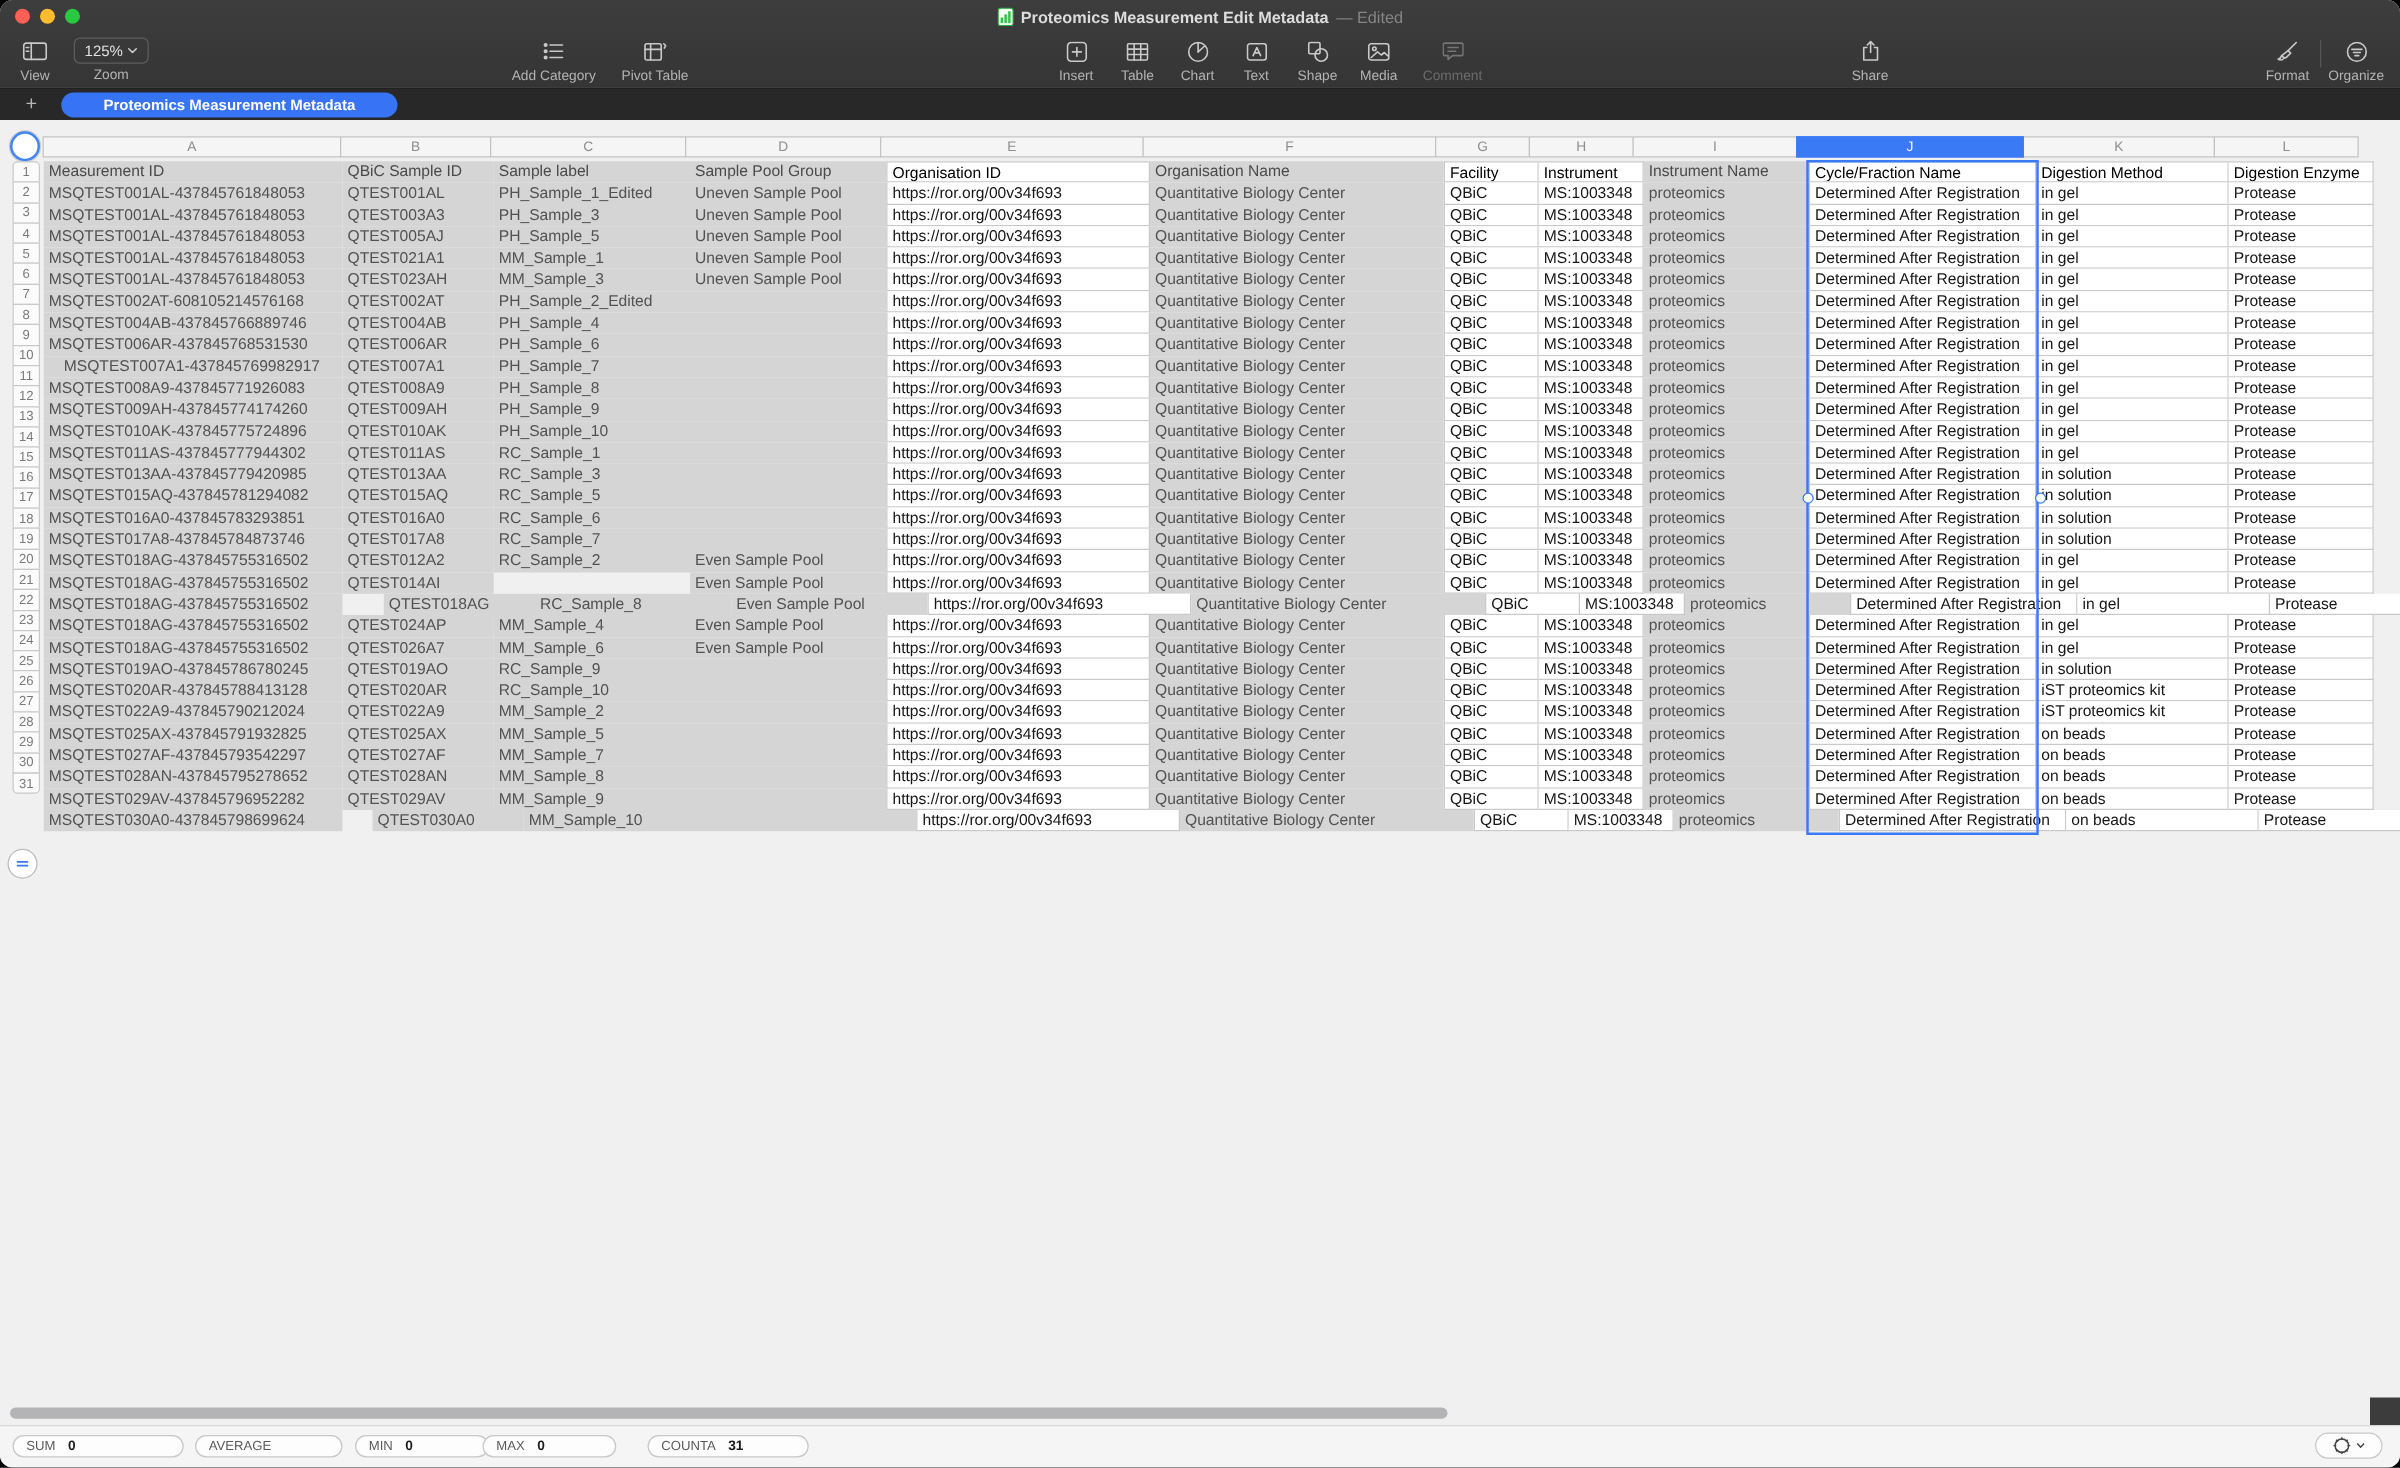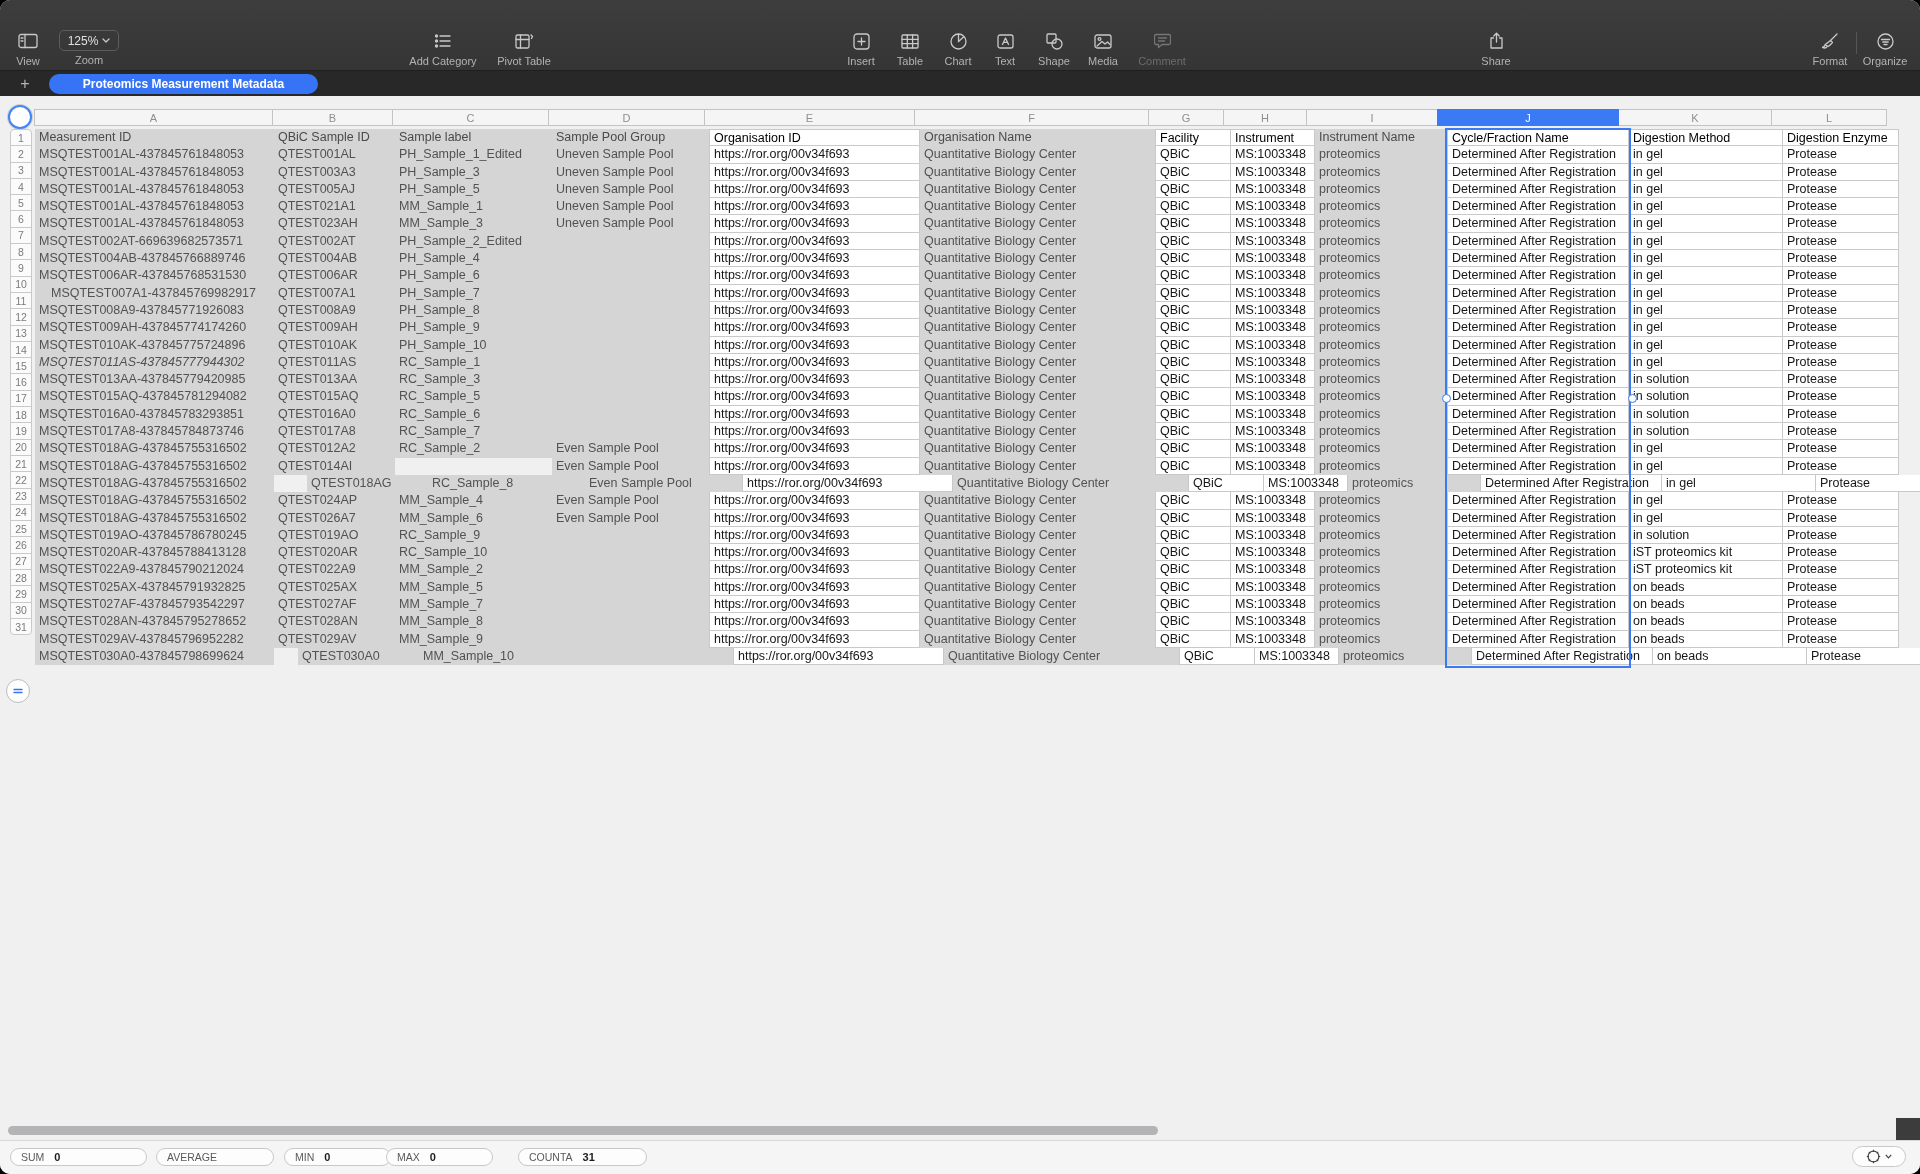--- a/index.html
+++ b/index.html
@@ -57,20 +57,35 @@
   .pill .pl{font-size:10.5px;color:#5a5a5a;}
   .pill .pv{font-size:11px;color:#1c1c1c;font-weight:bold;}
   #settings-pill{position:absolute;right:14px;top:5px;height:21px;width:54px;box-sizing:border-box;border:1px solid #c8c8c9;border-radius:11px;background:#fdfdfd;display:flex;align-items:center;justify-content:center;gap:4px;}
 </style>
 </head>
 <body>
 
 <div id="window">
 
   <div id="chrome">
+    <div id="titlebar">
+      <span class="tl" style="left:12px;background:#ff5f57;"></span>
+      <span class="tl" style="left:32px;background:#febc2e;"></span>
+      <span class="tl" style="left:52px;background:#28c840;"></span>
+      <div id="title">
+        <svg width="13" height="15" viewBox="0 0 13 15">
+            <rect x="0.5" y="0.5" width="12" height="14" rx="2" fill="#f4fff5" stroke="#2aa83c"></rect>
+            <rect x="2.5" y="8" width="2" height="4.5" fill="#30c644"></rect>
+            <rect x="5.5" y="5.5" width="2" height="7" fill="#30c644"></rect>
+            <rect x="8.5" y="3" width="2" height="9.5" fill="#30c644"></rect>
+          </svg>
+        <span class="t-main">Proteomics Measurement Edit Metadata</span>
+        <span class="t-edited">— Edited</span>
+      </div>
+    </div>
 
     <div class="tb-btn" style="left:8px;width:40px;">
       <span class="tb-icon">
         <svg class="ic" width="20" height="16" viewBox="0 0 20 16">
             <rect x="1" y="1.5" width="18" height="13" rx="2"></rect>
             <line x1="7" y1="1.5" x2="7" y2="14.5"></line>
             <line x1="3" y1="5" x2="5" y2="5"></line>
             <line x1="3" y1="8" x2="5" y2="8"></line>
           </svg>
       </span>
@@ -361,21 +376,21 @@
             <div class="cell cw bl" style="width: 211px;">https://ror.org/00v34f693</div>
             <div class="cell cg" style="width: 235px;">Quantitative Biology Center</div>
             <div class="cell cw bl" style="width: 76px;">QBiC</div>
             <div class="cell cw" style="width: 84px;">MS:1003348</div>
             <div class="cell cg" style="width: 132px;">proteomics</div>
             <div class="cell cw bl" style="width: 182px;">Determined After Registration</div>
             <div class="cell cw" style="width: 154px;">in gel</div>
             <div class="cell cw" style="width: 116px;">Protease</div>
           </div>
           <div class="trow">
-            <div class="cell cg" style="width: 239px;">MSQTEST002AT-669639682573571</div>
+            <div class="cell cg" style="width: 239px;">MSQTEST002AT-608105214576168</div>
             <div class="cell cg" style="width: 121px;">QTEST002AT</div>
             <div class="cell cg" style="width: 157px;">PH_Sample_2_Edited</div>
             <div class="cell cg" style="width: 157px;"></div>
             <div class="cell cw bl" style="width: 211px;">https://ror.org/00v34f693</div>
             <div class="cell cg" style="width: 235px;">Quantitative Biology Center</div>
             <div class="cell cw bl" style="width: 76px;">QBiC</div>
             <div class="cell cw" style="width: 84px;">MS:1003348</div>
             <div class="cell cg" style="width: 132px;">proteomics</div>
             <div class="cell cw bl" style="width: 182px;">Determined After Registration</div>
             <div class="cell cw" style="width: 154px;">in gel</div>
@@ -459,21 +474,21 @@
             <div class="cell cw bl" style="width: 211px;">https://ror.org/00v34f693</div>
             <div class="cell cg" style="width: 235px;">Quantitative Biology Center</div>
             <div class="cell cw bl" style="width: 76px;">QBiC</div>
             <div class="cell cw" style="width: 84px;">MS:1003348</div>
             <div class="cell cg" style="width: 132px;">proteomics</div>
             <div class="cell cw bl" style="width: 182px;">Determined After Registration</div>
             <div class="cell cw" style="width: 154px;">in gel</div>
             <div class="cell cw" style="width: 116px;">Protease</div>
           </div>
           <div class="trow">
-            <div class="cell cg" style="width: 239px; font-style: italic;">MSQTEST011AS-437845777944302</div>
+            <div class="cell cg" style="width: 239px;">MSQTEST011AS-437845777944302</div>
             <div class="cell cg" style="width: 121px;">QTEST011AS</div>
             <div class="cell cg" style="width: 157px;">RC_Sample_1</div>
             <div class="cell cg" style="width: 157px;"></div>
             <div class="cell cw bl" style="width: 211px;">https://ror.org/00v34f693</div>
             <div class="cell cg" style="width: 235px;">Quantitative Biology Center</div>
             <div class="cell cw bl" style="width: 76px;">QBiC</div>
             <div class="cell cw" style="width: 84px;">MS:1003348</div>
             <div class="cell cg" style="width: 132px;">proteomics</div>
             <div class="cell cw bl" style="width: 182px;">Determined After Registration</div>
             <div class="cell cw" style="width: 154px;">in gel</div>

